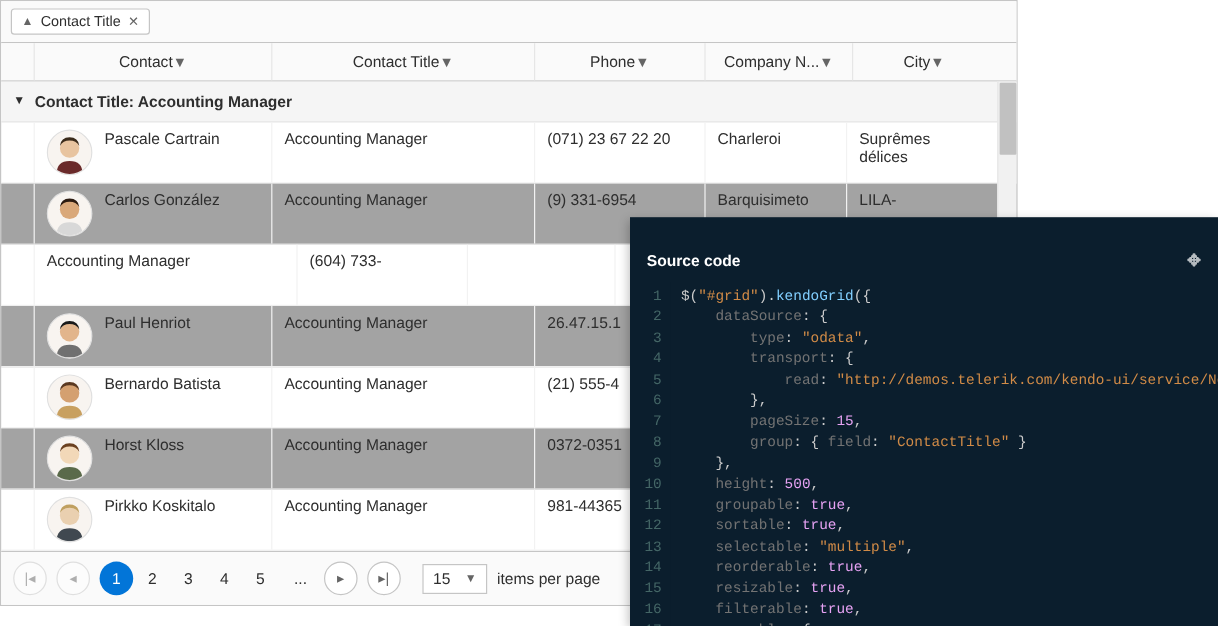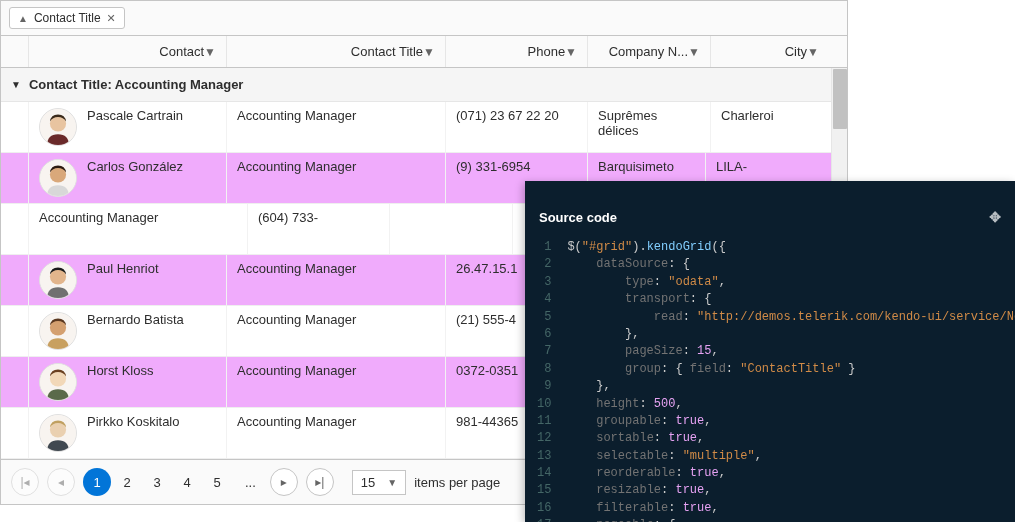--- a/index.html
+++ b/index.html
@@ -3,34 +3,34 @@
 <meta charset="utf-8">
 <style>
 * { box-sizing: border-box; margin: 0; padding: 0; }
 body { font-family: Arial, sans-serif; font-size: 13px; color: #2e2e2e; background: #fff; width: 1015px; height: 522px; overflow: hidden; position: relative; }
 .grid { width: 848px; border: 1px solid #c5c5c5; background: #fff; position: relative; }
 .group-bar { padding: 6px 8px; background: #fafafa; border-bottom: 1px solid #c5c5c5; }
 .group-chip { display: inline-flex; align-items: center; gap: 6px; padding: 3px 8px; background: #fff; border: 1px solid #c5c5c5; border-radius: 3px; font-size: 12px; color: #2e2e2e; }
 .group-chip .sort { font-size: 10px; color: #656565; }
 .group-chip .close { cursor: pointer; color: #656565; font-size: 11px; }
 .header-row { display: flex; border-bottom: 1px solid #c5c5c5; background: #fafafa; }
-.header-cell { display: flex; align-items: center; justify-content: flex-end; padding: 8px 10px; border-right: 1px solid #e6e6e6; color: #2e2e2e; font-size: 13px; }
+.header-cell { display: flex; align-items: center; justify-content: center; padding: 8px 10px; border-right: 1px solid #e6e6e6; color: #2e2e2e; font-size: 13px; }
 .header-cell:last-child { border-right: none; }
 .col-exp { width: 28px; }
 .col-contact { width: 198px; }
 .col-title { width: 219px; }
 .col-phone { width: 142px; }
 .col-company { width: 123px; }
 .col-city { width: 118px; }
 .filter-icon { color: #656565; font-size: 12px; cursor: pointer; }
 .scroll-area { position: relative; }
 .group-header { display: flex; align-items: center; gap: 8px; padding: 9px 10px; background: #f5f5f5; border-bottom: 1px solid #e6e6e6; font-weight: bold; color: #2e2e2e; }
 .group-header .caret { font-size: 10px; color: #2e2e2e; cursor: pointer; }
 .data-row { display: flex; border-bottom: 1px solid #efefef; align-items: center; min-height: 50px; }
-.data-row.alt { background: #f0abfc; }
+.data-row.alt { background: #a3a3a3; }
 .cell { padding: 6px 10px; border-right: 1px solid #f2f2f2; display: flex; align-items: flex-start; min-height: 50px; overflow: hidden; }
 .cell:last-child { border-right: none; }
 .contact-cell { gap: 10px; }
 .avatar { width: 38px; height: 38px; border-radius: 50%; border: 1px solid #e0e0e0; background: #f8f4f0; flex-shrink: 0; display: flex; align-items: center; justify-content: center; overflow: hidden; }
 .avatar svg { width: 38px; height: 38px; }
 .scrollbar { position: absolute; right: 0; top: 0; width: 16px; height: 100%; background: #f1f1f1; border-left: 1px solid #e6e6e6; }
 .scrollbar-thumb { width: 14px; margin: 1px; height: 60px; background: #c1c1c1; border-radius: 1px; }
 .pager { display: flex; align-items: center; padding: 8px 10px; gap: 8px; background: #fafafa; border-top: 1px solid #c5c5c5; }
 .pager-btn { width: 28px; height: 28px; border: 1px solid #c5c5c5; border-radius: 50%; background: #fff; display: flex; align-items: center; justify-content: center; cursor: pointer; font-size: 12px; color: #656565; }
 .pager-btn.disabled { opacity: .5; cursor: default; }
@@ -104,22 +104,22 @@
                 <circle cx="20" cy="20" r="20" fill="#f8f4f0"></circle>
                 <path d="M8 40 Q8 28 20 28 Q32 28 32 40 Z" fill="#6a2a2a"></path>
                 <circle cx="20" cy="16" r="9" fill="#e8c4a0"></circle>
                 <path d="M11 14 Q12 6 20 6 Q28 6 29 14 Q26 9 20 9 Q14 9 11 14 Z" fill="#3a2a1a"></path>
               </svg>
             </div>
             <span>Pascale Cartrain</span>
           </div>
           <div class="cell col-title">Accounting Manager</div>
           <div class="cell col-phone">(071) 23 67 22 20</div>
+          <div class="cell col-city">Charleroi</div>
           <div class="cell col-company">Suprêmes délices</div>
-          <div class="cell col-city">Charleroi</div>
         </div>
         <div class="data-row alt">
           <div class="cell col-exp"></div>
           <div class="cell col-contact contact-cell">
             <div class="avatar">
               <svg viewBox="0 0 40 40">
                 <circle cx="20" cy="20" r="20" fill="#f8f4f0"></circle>
                 <path d="M8 40 Q8 28 20 28 Q32 28 32 40 Z" fill="#d8d8d8"></path>
                 <circle cx="20" cy="16" r="9" fill="#d9a87a"></circle>
                 <path d="M11 14 Q12 6 20 6 Q28 6 29 14 Q26 9 20 9 Q14 9 11 14 Z" fill="#2b1a10"></path>

